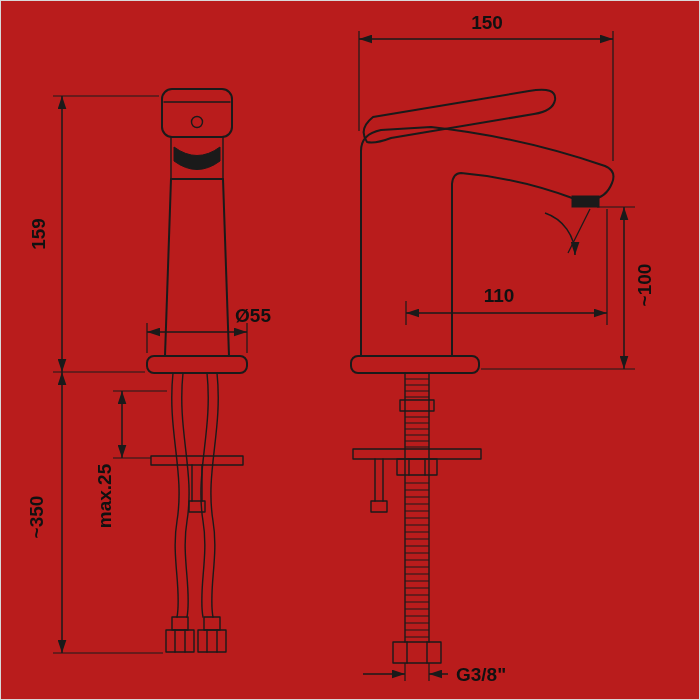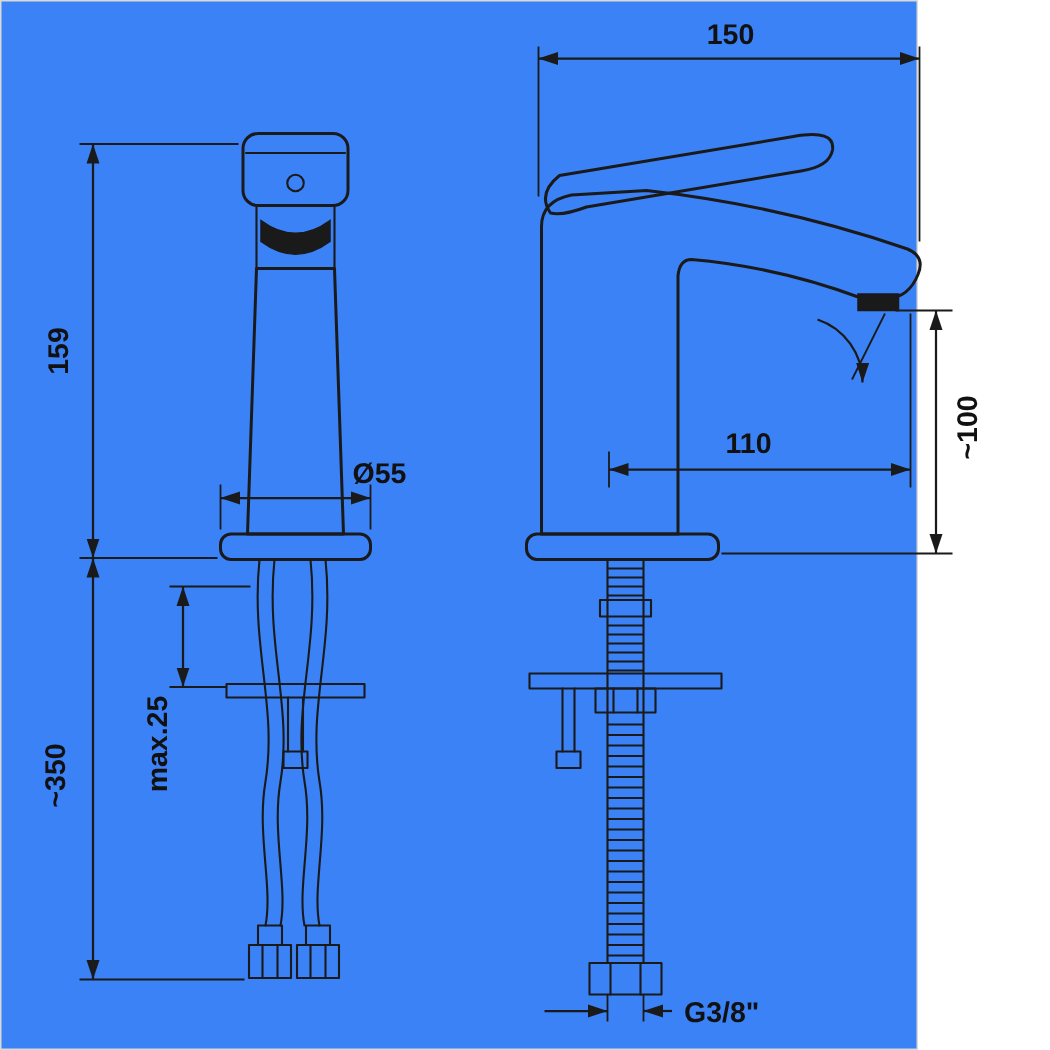--- a/index.html
+++ b/index.html
@@ -1,18 +1,18 @@
 <!DOCTYPE html>
 <html><head>
 <meta charset="utf-8">
 <style>
   html, body { margin: 0; padding: 0; background: #ffffff; }
   .sheet {
-    width: 612px; height: 700px;
-    background: #3b82f6;
+    width: 700px; height: 700px;
+    background: #b91c1c;
     box-sizing: border-box;
     border: 1px solid #d9d9d9;
     position: relative;
     font-family: "Liberation Sans", sans-serif;
   }
   svg { display: block; }
   .outline { fill: none; stroke: #1a1a1a; stroke-width: 2; stroke-linejoin: round; stroke-linecap: round; }
   .thin    { stroke-width: 1.4; }
   .dark    { fill: #1a1a1a; stroke: #1a1a1a; }
   .dim     { fill: none; stroke: #1a1a1a; stroke-width: 1.5; }

